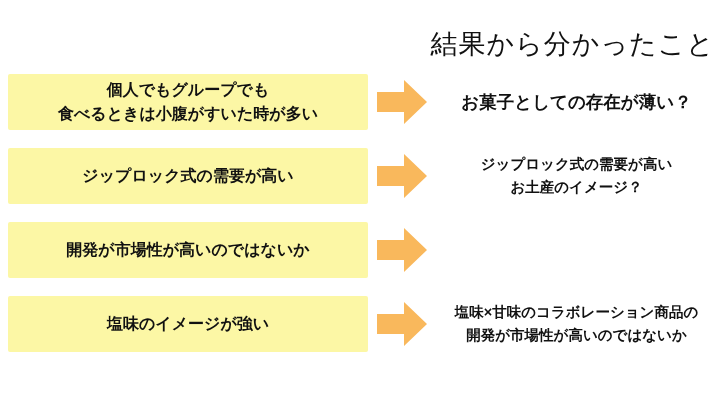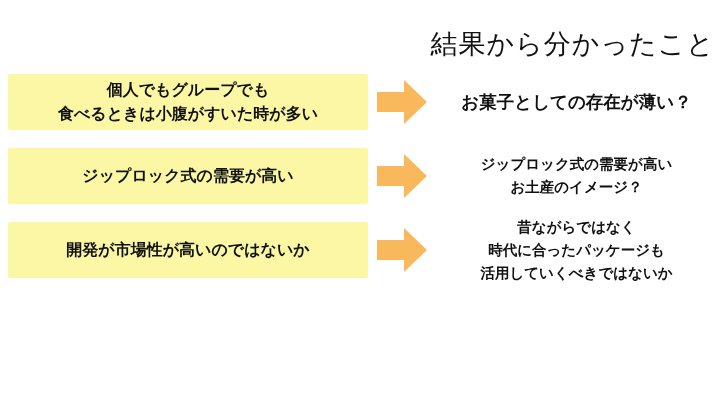--- a/index.html
+++ b/index.html
@@ -113,19 +113,28 @@
 
   <div class="row">
     <div class="finding-box">
       <span class="finding-text">開発が市場性が高いのではないか</span>
     </div>
     <div class="arrow-cell">
       <svg viewBox="0 0 52 48" aria-hidden="true">
           <polygon points="0,14 27,14 27,2 50,24 27,46 27,34 0,34"></polygon>
         </svg>
     </div>
-    <div class="insight">昔ながらではなく
-時代に合ったパッケージも
-活用していくべきではないか</div>
   </div>
 
+  <div class="row">
+    <div class="finding-box">
+      <span class="finding-text">塩味のイメージが強い</span>
+    </div>
+    <div class="arrow-cell">
+      <svg viewBox="0 0 52 48" aria-hidden="true">
+          <polygon points="0,14 27,14 27,2 50,24 27,46 27,34 0,34"></polygon>
+        </svg>
+    </div>
+    <div class="insight">塩味×甘味のコラボレーション商品の
+開発が市場性が高いのではないか</div>
+  </div>
 
 </div>
 
 </body></html>

